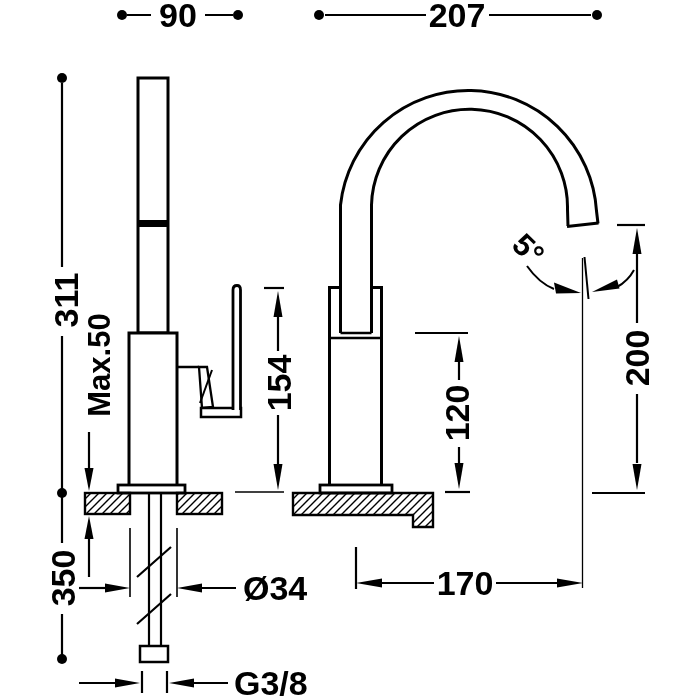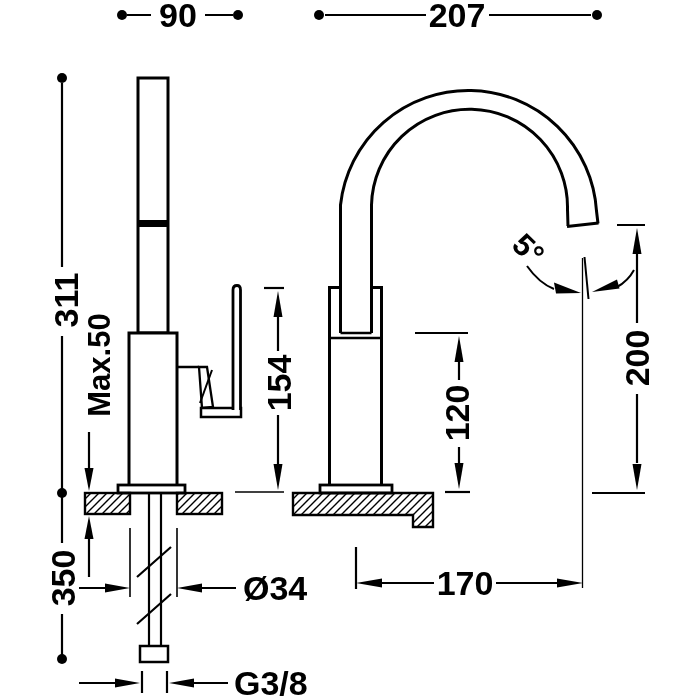--- a/index.html
+++ b/index.html
@@ -1,16 +1,16 @@
 <!DOCTYPE html>
 <html><head>
 <meta charset="utf-8">
 <style>
   html,body{margin:0;padding:0;background:#fff;}
-  .page{width:700px;height:700px;background:#ffffff;position:relative;overflow:hidden;border-radius:12px;}
+  .page{width:700px;height:700px;background:#ffffff;position:relative;overflow:hidden;}
   svg{display:block;}
   text{font-family:"Liberation Sans","DejaVu Sans",sans-serif;font-weight:bold;fill:#000;}
   .dim-label{font-size:34px;letter-spacing:0px;}
   .dim-label-small{font-size:31px;}
 </style>
 </head>
 <body>
 
 <div class="page">
 <svg width="700" height="700" viewBox="0 0 700 700">

